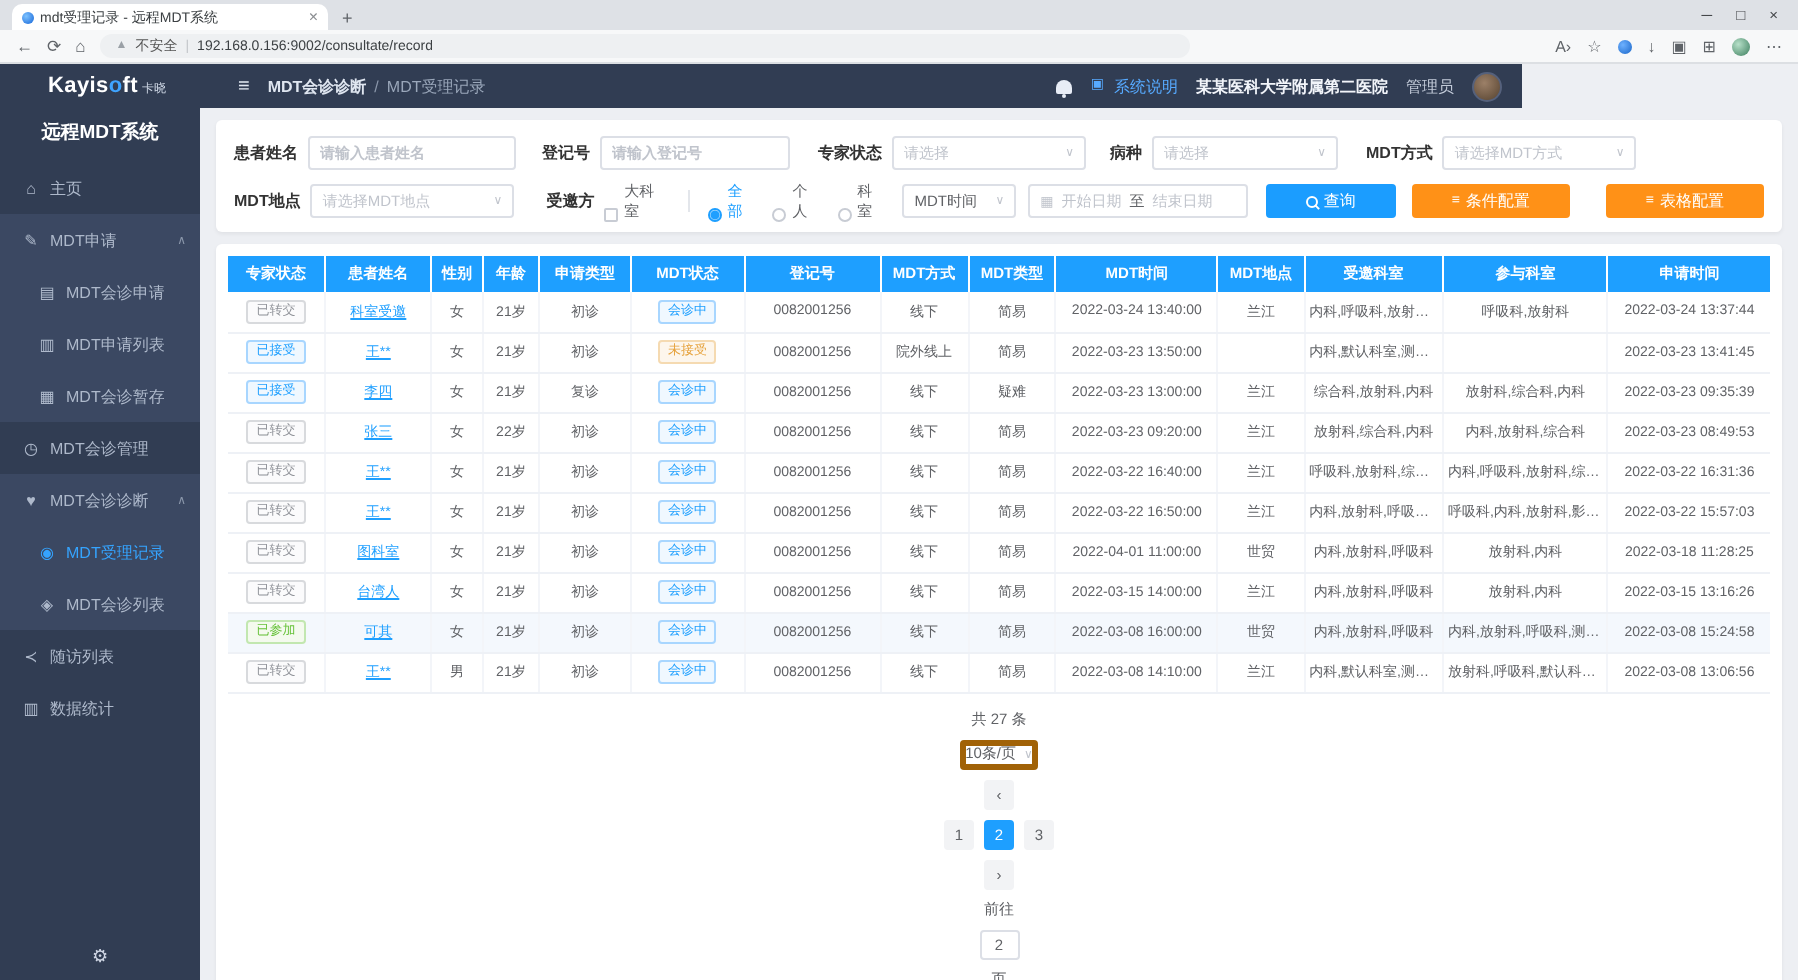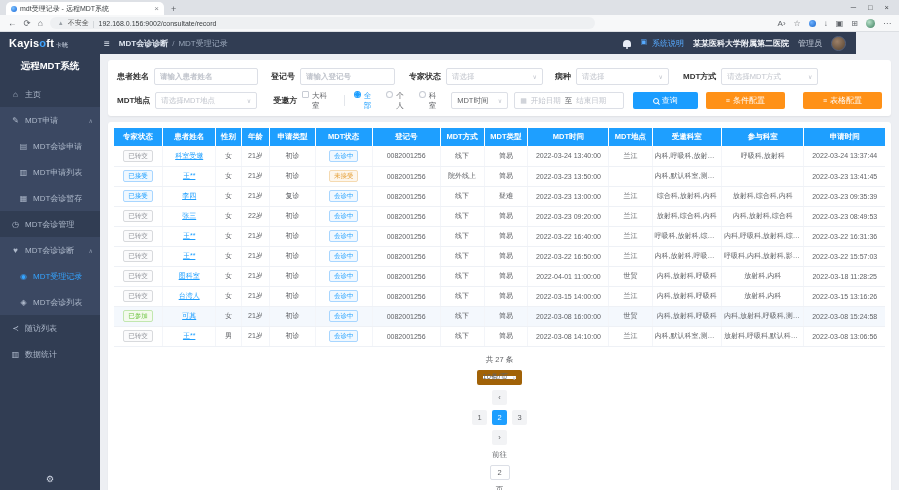--- a/index.html
+++ b/index.html
@@ -21,21 +21,21 @@
   .urlbox{flex:1;max-width:545px;height:12px;background:#eef0f2;border-radius:7px;display:flex;align-items:center;
           padding:0 8px;gap:4px;font-size:7px;color:#555;}
   .warn-ic{color:#9aa0a6;font-size:6px;}
   .urlsep{color:#c2c6ca;}
   .url{color:#3c4043;white-space:nowrap;overflow:hidden;}
   .bar-icons{margin-left:auto;display:flex;align-items:center;gap:8px;font-size:8px;color:#5f6368;}
   .ext-dot{width:7px;height:7px;border-radius:50%;background:radial-gradient(circle at 35% 35%,#6db1ff,#1a66c9);}
   .edge-avatar{width:9px;height:9px;border-radius:50%;background:radial-gradient(circle at 35% 35%,#b7e0c9,#3a7d5c);}
 
   
-  .appheader{position:absolute;left:0;top:32px;width:856px;height:22px;background:#313d53;display:flex;align-items:center;color:#fff;}
+  .appheader{position:absolute;left:0;top:32px;width:761px;height:22px;background:#313d53;display:flex;align-items:center;color:#fff;padding-left:15px;}
   .logo{width:100px;flex:none;padding-left:9px;display:flex;align-items:baseline;gap:2px;}
   .logo-main{font-size:11px;font-weight:bold;letter-spacing:.2px;color:#fff;}
   .logo-o{color:#3fa4ff;}
   .logo-cn{font-size:6px;color:#cfd8e6;}
   .collapse{font-size:10px;color:#dfe6f0;margin:0 9px 0 4px;}
   .crumb-parent{font-size:8px;color:#dfe6f0;font-weight:bold;}
   .crumb-sep{font-size:8px;color:#8b97ab;margin:0 4px;}
   .crumb-cur{font-size:8px;color:#9aa7ba;}
   .hdr-right{margin-left:auto;display:flex;align-items:center;gap:9px;padding-right:10px;}
   .bell{width:8px;height:7px;background:#e8edf6;border-radius:4px 4px 1px 1px;position:relative;}
@@ -65,21 +65,21 @@
   .filter{padding:8px 9px 7px;}
   .frow{display:flex;align-items:center;height:17px;}
   .frow + .frow{margin-top:7px;}
   .f-label{font-size:8px;font-weight:bold;color:#333;margin-right:5px;white-space:nowrap;}
   .f-input,.sel{height:17px;border:1px solid #dcdfe6;border-radius:2px;background:#fff;font-size:7.5px;
                 color:#c0c4cc;display:flex;align-items:center;padding:0 5px;}
   input.f-input{outline:none;font-weight:bold;}
   input.f-input::placeholder{color:#c0c4cc;}
   .sel{justify-content:space-between;}
   .sel .arr{color:#c0c4cc;font-size:6px;margin-left:4px;}
-  .chk,.radio{display:flex;align-items:flex-start;gap:3px;font-size:7.5px;color:#606266;margin-right:8px;}
+  .chk,.radio{display:flex;align-items:flex-end;gap:3px;font-size:7.5px;color:#606266;margin-right:8px;}
   .cbox{width:7px;height:7px;border:1px solid #c8ccd4;border-radius:1px;background:#fff;}
   .rdot{width:7px;height:7px;border:1px solid #c8ccd4;border-radius:50%;background:#fff;}
   .radio.checked{color:#1e9fff;}
   .radio.checked .rdot{border-color:#1e9fff;background:radial-gradient(circle,#1e9fff 0 2px,#fff 2.6px);}
   .vdiv{width:1px;height:11px;background:#e3e6eb;margin:0 9px 0 2px;}
   .daterange{gap:4px;color:#c0c4cc;}
   .daterange .cal{font-size:7px;color:#c0c4cc;}
   .daterange .to{color:#606266;}
   .btn{height:17px;border-radius:2px;color:#fff;font-size:8px;display:flex;align-items:center;padding:0 20px;gap:3px;white-space:nowrap;}
   .btn-blue{background:#1b9dff;}
@@ -98,21 +98,21 @@
   td:last-child{border-right:none;}
   tr.hl td{background:#f4f8fd;}
   .plink{color:#1e9fff;text-decoration:underline;cursor:pointer;}
   .badge{display:inline-block;border:1px solid;border-radius:2px;font-size:6.5px;line-height:1.1;padding:1.5px 4px;}
   .b-gray{color:#909399;border-color:#d8dadd;background:#fbfbfc;}
   .b-blue{color:#1e9fff;border-color:#a8d6ff;background:#f0f8ff;}
   .b-green{color:#67c23a;border-color:#c2e7b0;background:#f4faee;}
   .b-orange{color:#e6a23c;border-color:#f5dab1;background:#fdf6ec;}
 
   .pagination{display:flex;justify-content:flex-end;align-items:center;gap:5px;padding:8px 4px 3px;font-size:7.5px;color:#606266;flex-direction:column;}
-  .psize{height:15px;border:6px solid #a16207;border-radius:2px;display:flex;align-items:center;gap:4px;padding:0 0;color:#606266;justify-content:center;}
+  .psize{height:15px;border:3px solid #a16207;border-radius:2px;display:flex;align-items:center;gap:4px;padding:0 0;color:#606266;justify-content:center;}
   .psize .arr{color:#c0c4cc;font-size:6px;}
   .pbtn{min-width:15px;height:15px;background:#f2f3f5;border-radius:2px;display:inline-flex;align-items:center;
         justify-content:center;color:#606266;font-size:7.5px;}
   .pbtn.cur{background:#1e9fff;color:#fff;}
   .goto{width:20px;height:15px;border:1px solid #dcdfe6;border-radius:2px;text-align:center;font-size:7.5px;color:#606266;outline:none;padding:0;}
 </style>
 </head>
 <body>
 
 <div class="screen">

